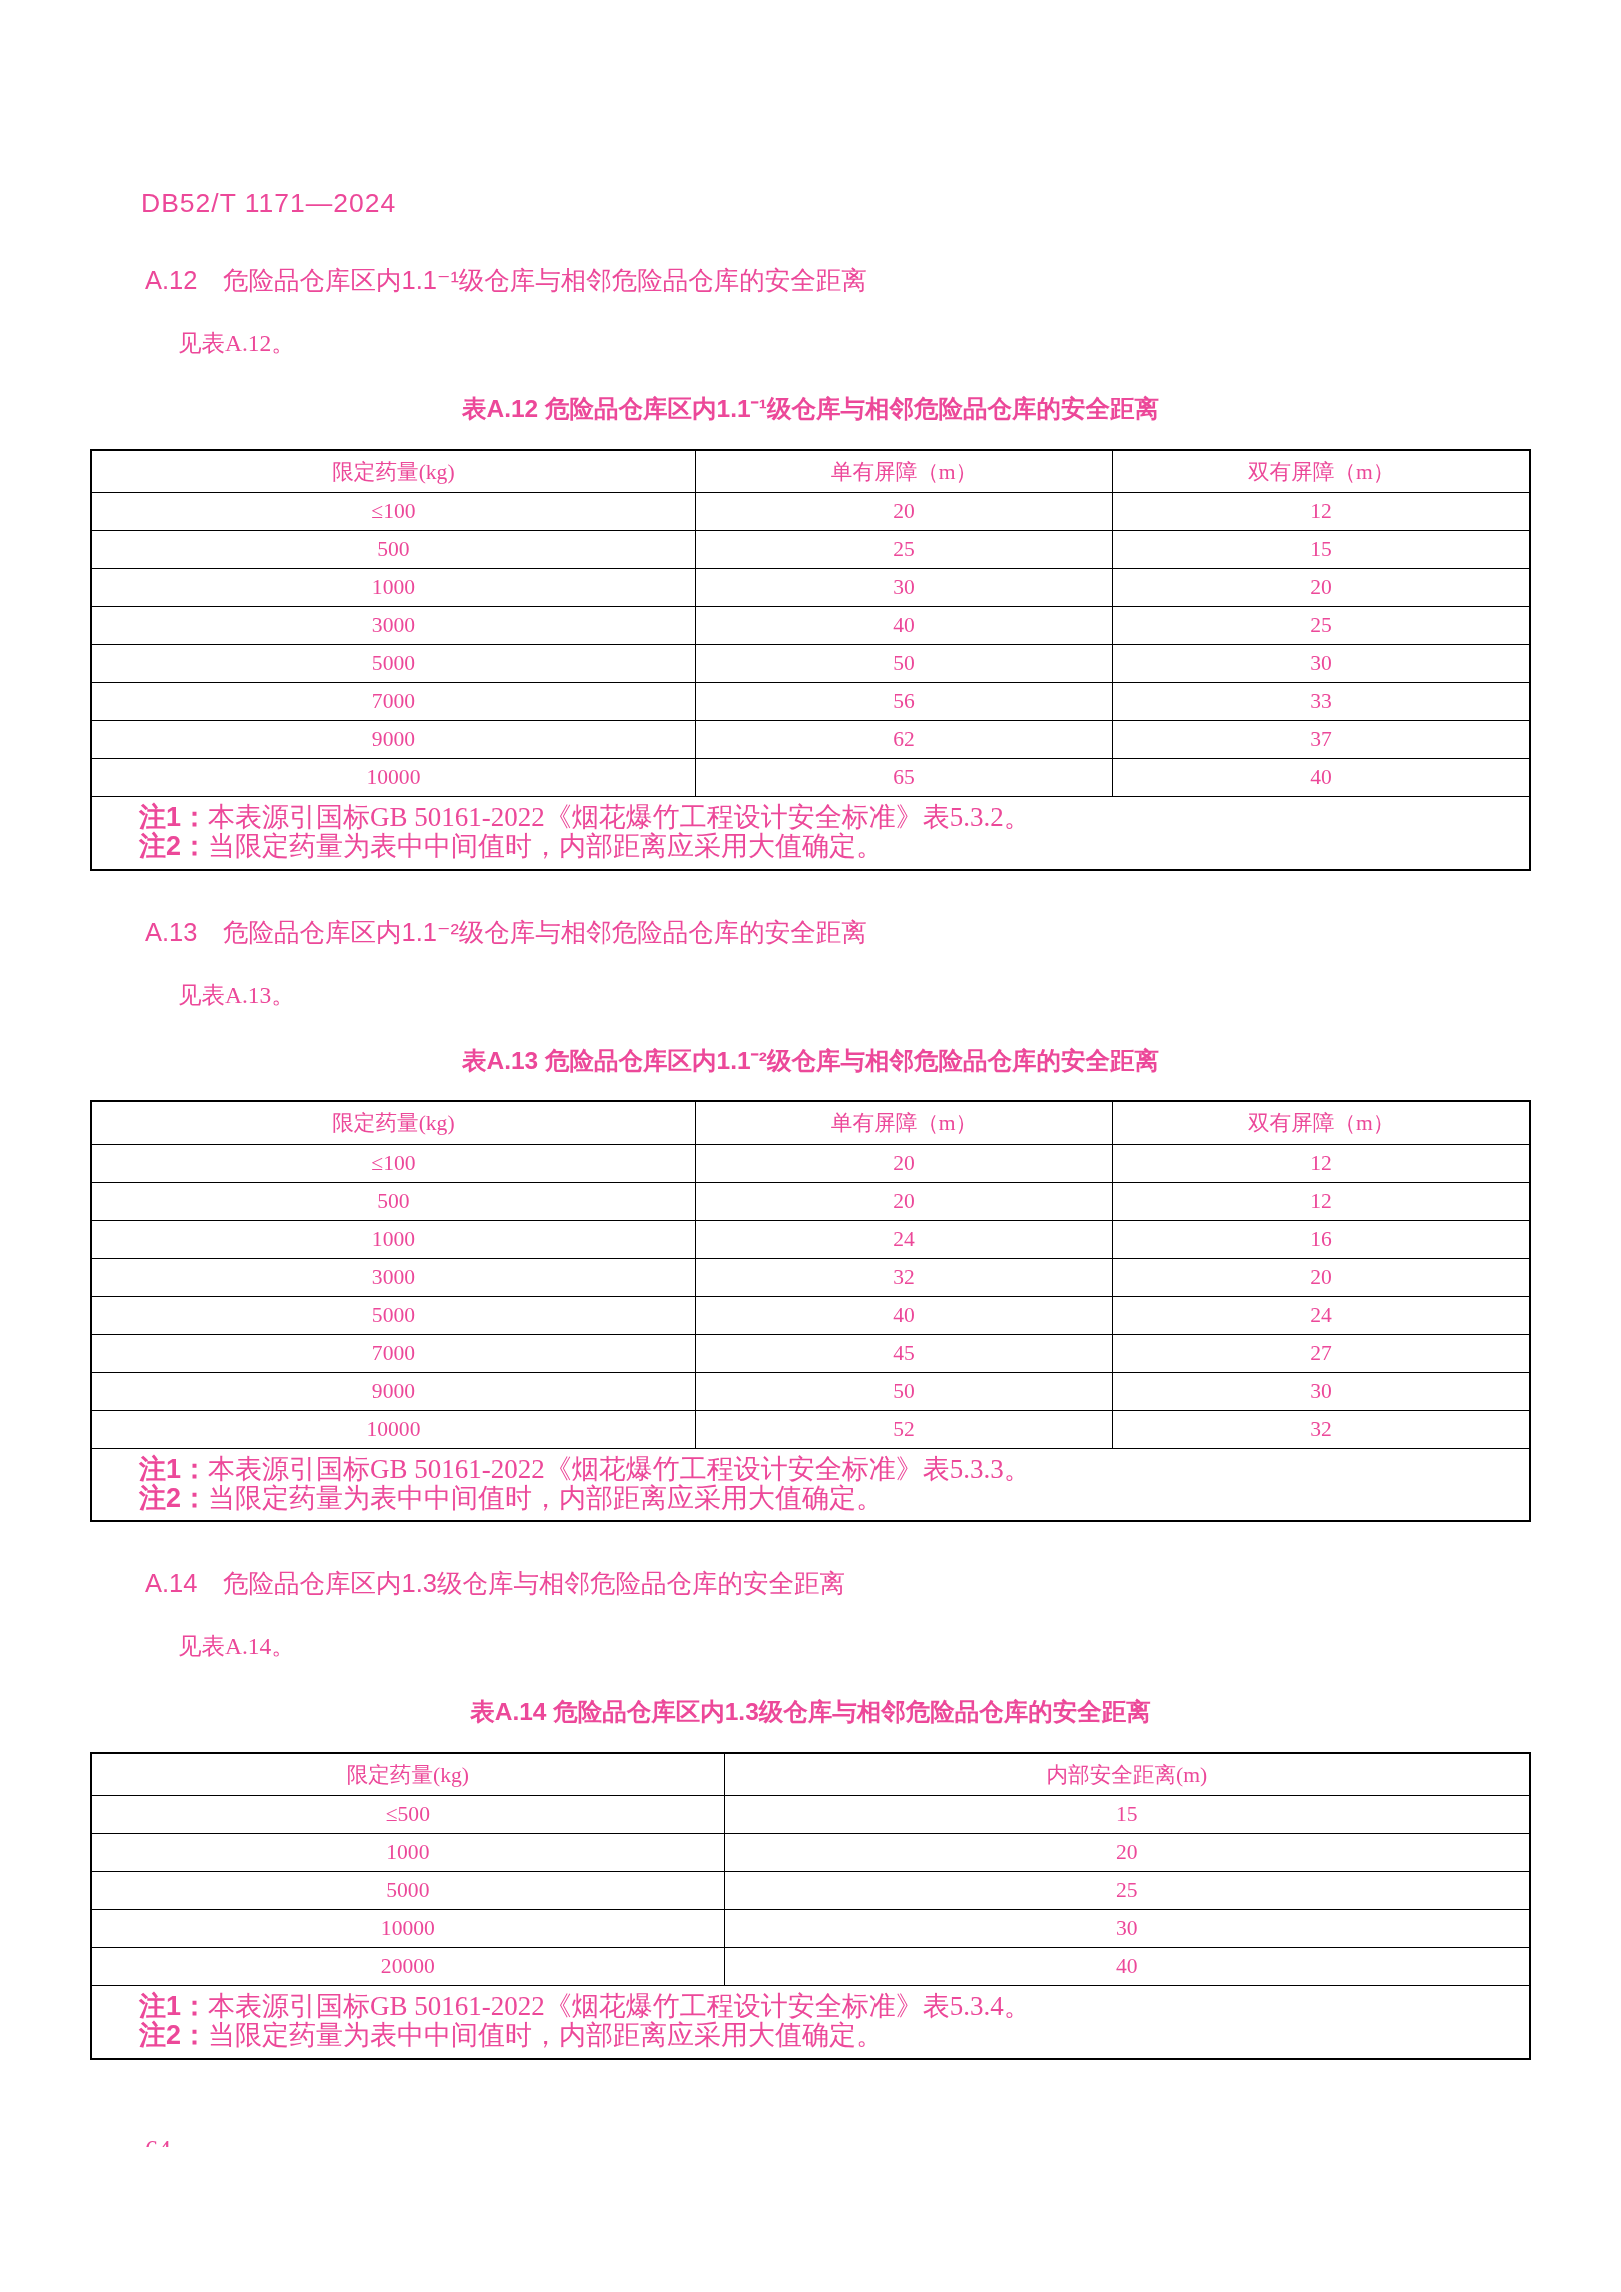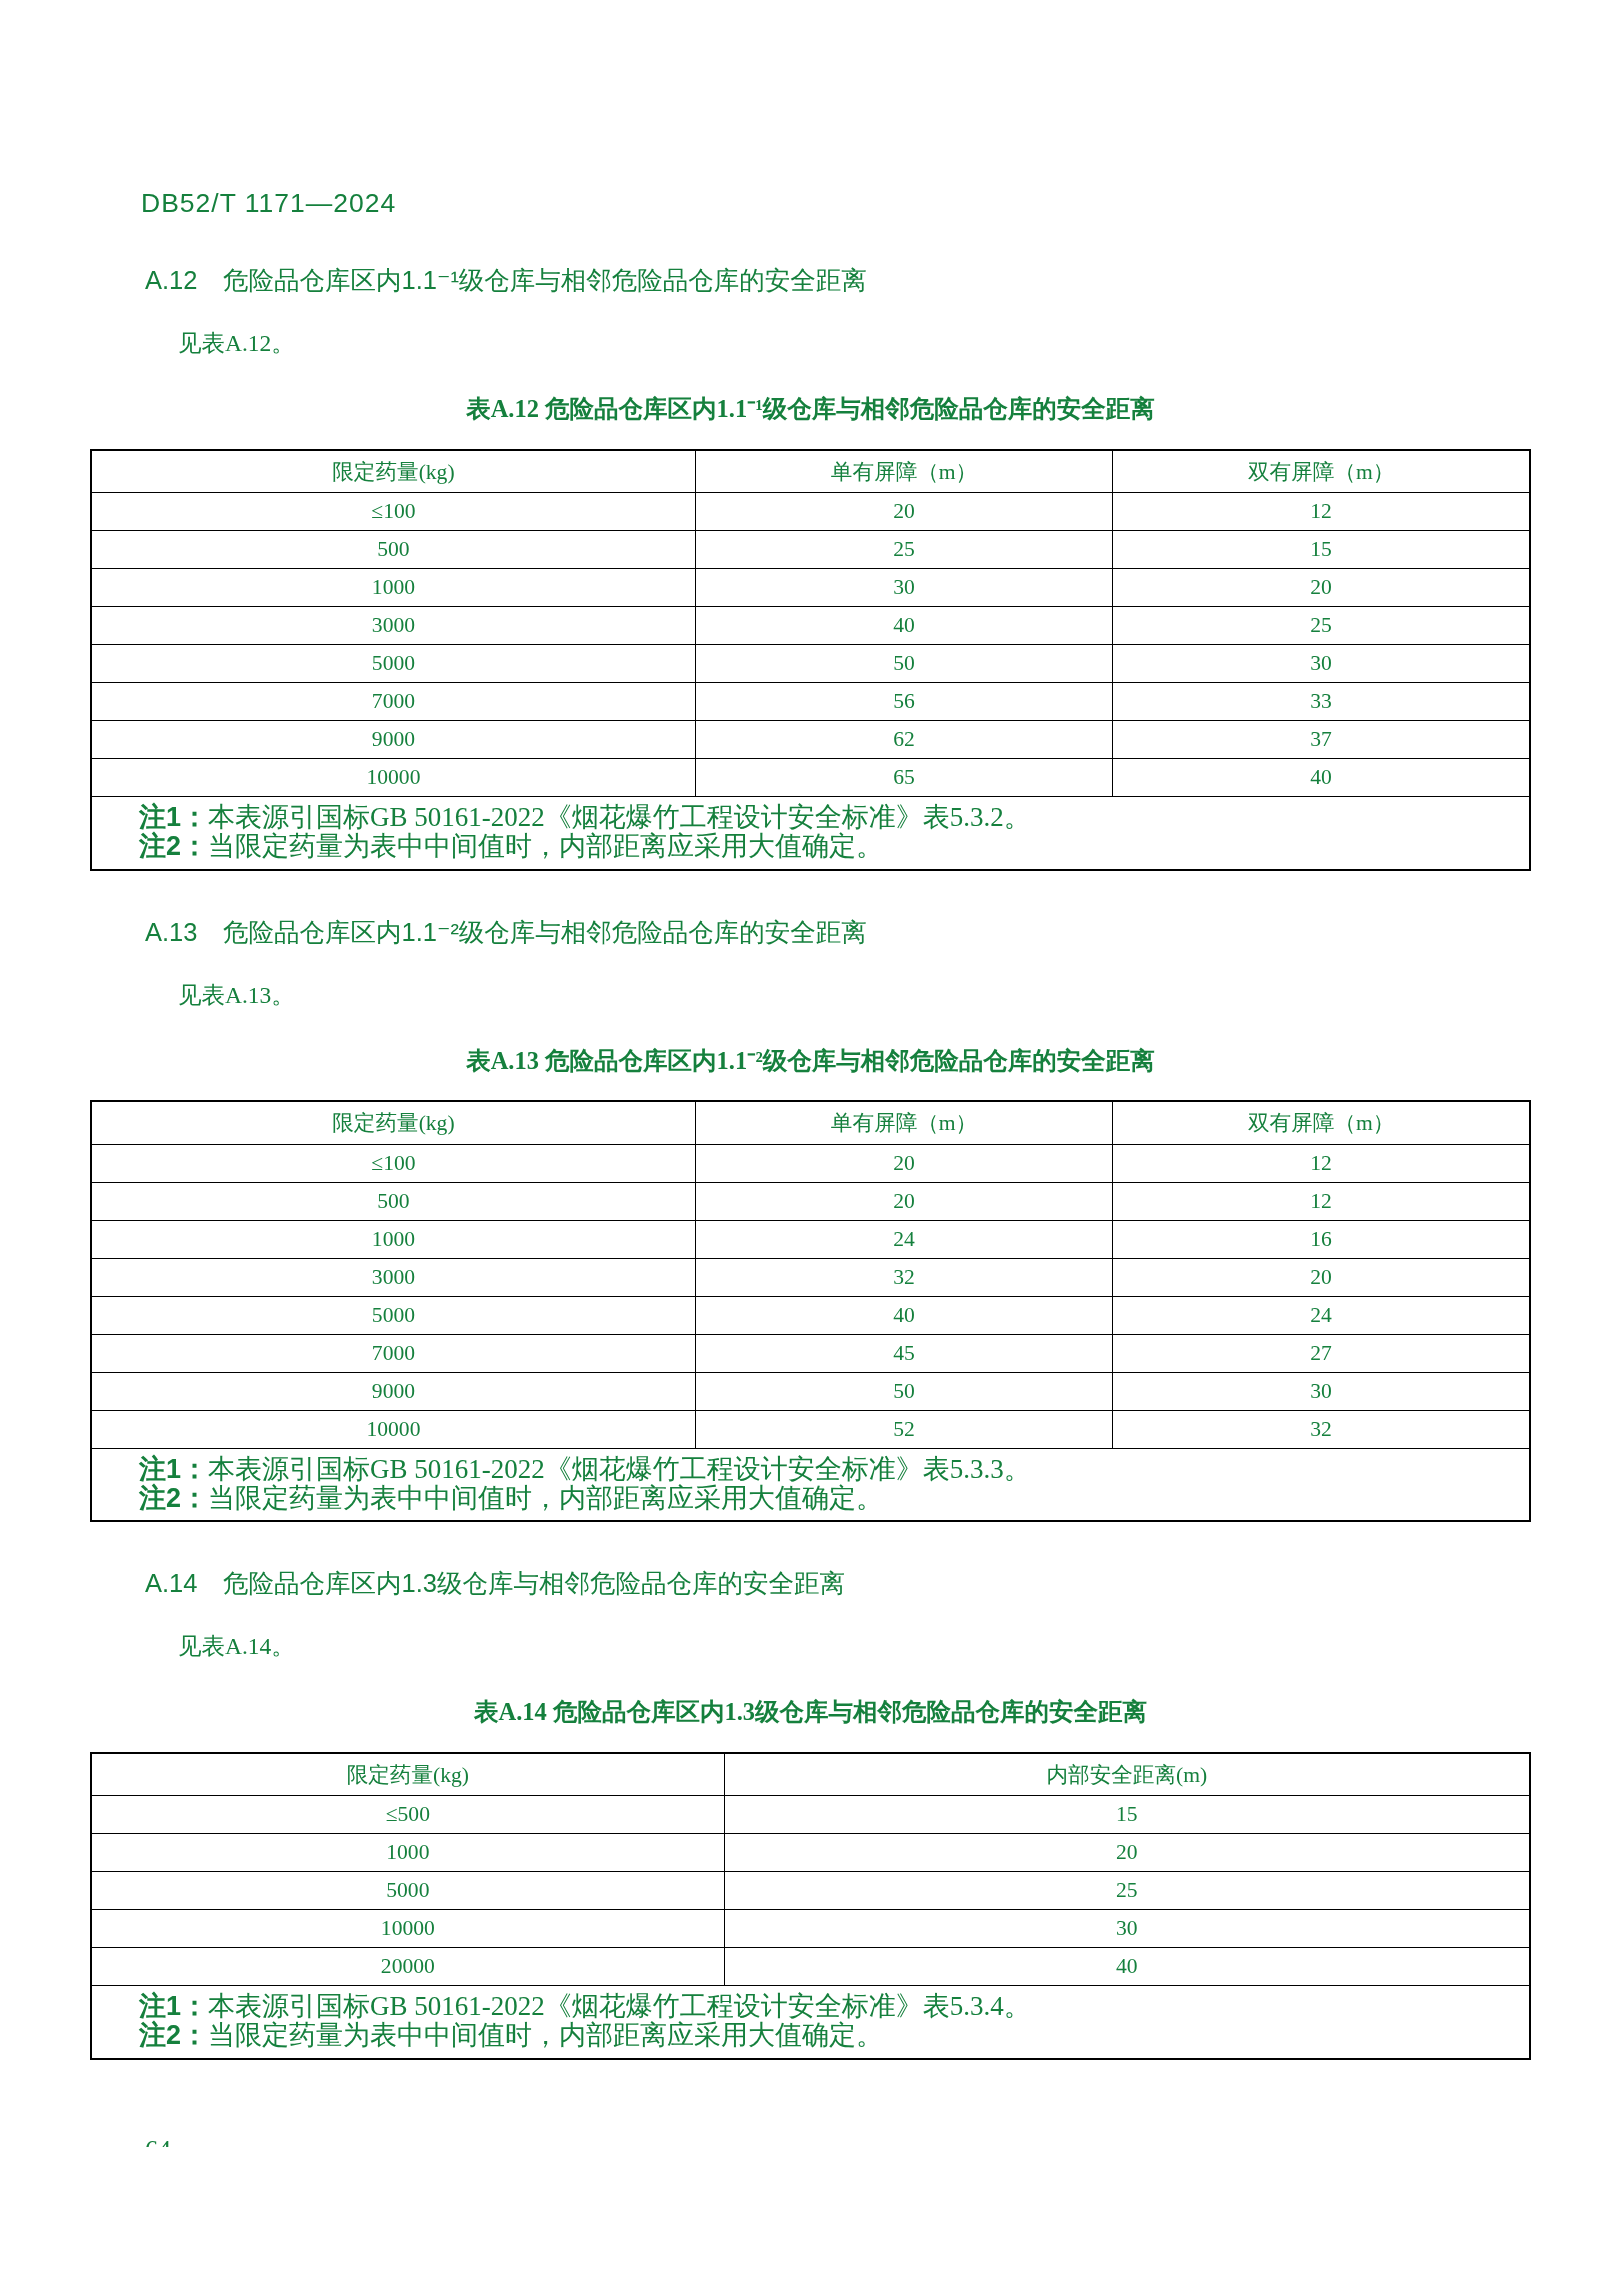--- a/index.html
+++ b/index.html
@@ -2,21 +2,21 @@
 <html><head>
 <meta charset="utf-8">
 <style>
   * { margin: 0; padding: 0; box-sizing: border-box; }
   html, body { background: #ffffff; }
   .page {
     position: relative;
     width: 1621px;
     height: 2147px;
     background: #ffffff;
-    color: #15803d;
+    color: #ec4899;
     padding: 188px 90px 0 90px;
     font-family: "Liberation Serif", "DejaVu Serif", serif;
     overflow: hidden;
   }
   .doc-header {
     margin-left: 51px;
     margin-bottom: 45px;
     font-family: "Liberation Sans", "DejaVu Sans", sans-serif;
     font-size: 26.5px;
     line-height: 31px;
@@ -31,21 +31,21 @@
     display: flex;
   }
   .heading-num { margin-right: 25.5px; }
   .see-text {
     margin: 0 0 33px 88px;
     font-size: 23.5px;
     line-height: 31px;
   }
   .table-caption {
     text-align: center;
-    font-family: Liberation Serif, serif;
+    font-family: Liberation Sans, sans-serif;
     font-weight: bold;
     font-size: 24.5px;
     line-height: 33px;
     margin-bottom: 23.5px;
     margin-top: 12px;
   }
   table.data-table {
     width: 100%;
     border-collapse: collapse;
     border: 2px solid #000;

